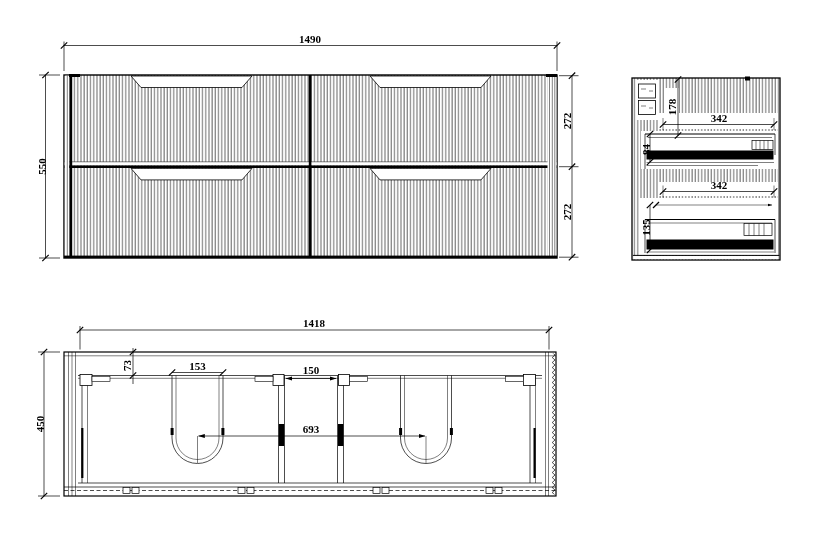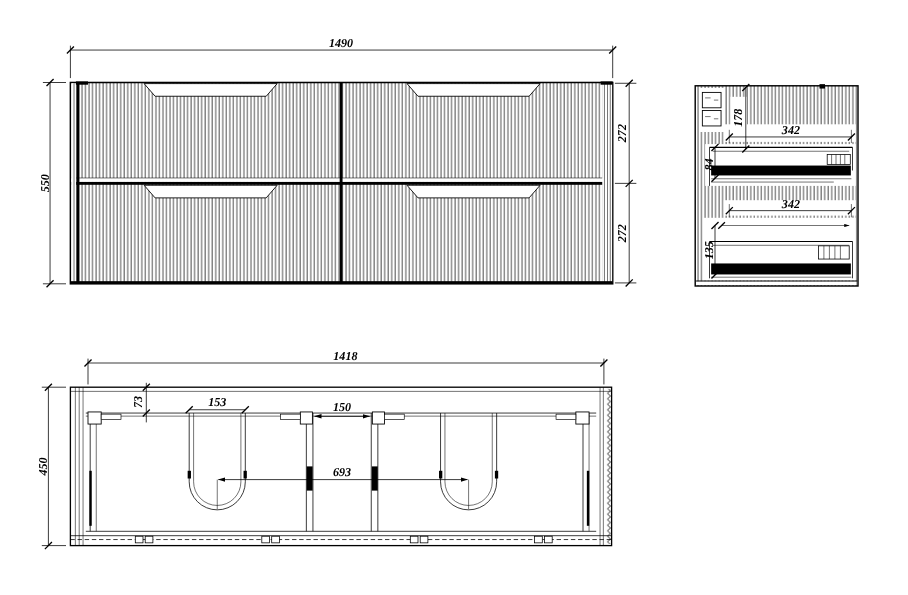--- a/index.html
+++ b/index.html
@@ -1,16 +1,16 @@
 <!DOCTYPE html>
 <html><head>
 <meta charset="utf-8">
 <style>
   html,body{margin:0;padding:0;background:#ffffff;}
-  .canvas{position:relative;width:825px;height:541px;background:#ffffff;overflow:hidden;font-style:italic;}
+  .canvas{position:relative;width:825px;height:541px;background:#ffffff;overflow:hidden;}
   svg{display:block;}
   text{font-family:"Liberation Serif","DejaVu Serif",serif;font-weight:bold;font-size:11px;fill:#000;}
   .thin{stroke:#000;stroke-width:0.7;fill:none;}
   .hair{stroke:#000;stroke-width:0.5;fill:none;}
   .med{stroke:#000;stroke-width:1;fill:none;}
   .tick{stroke:#000;stroke-width:1.2;}
   .dim{stroke:#000;stroke-width:0.7;fill:none;}
 </style>
 </head>
 <body>

